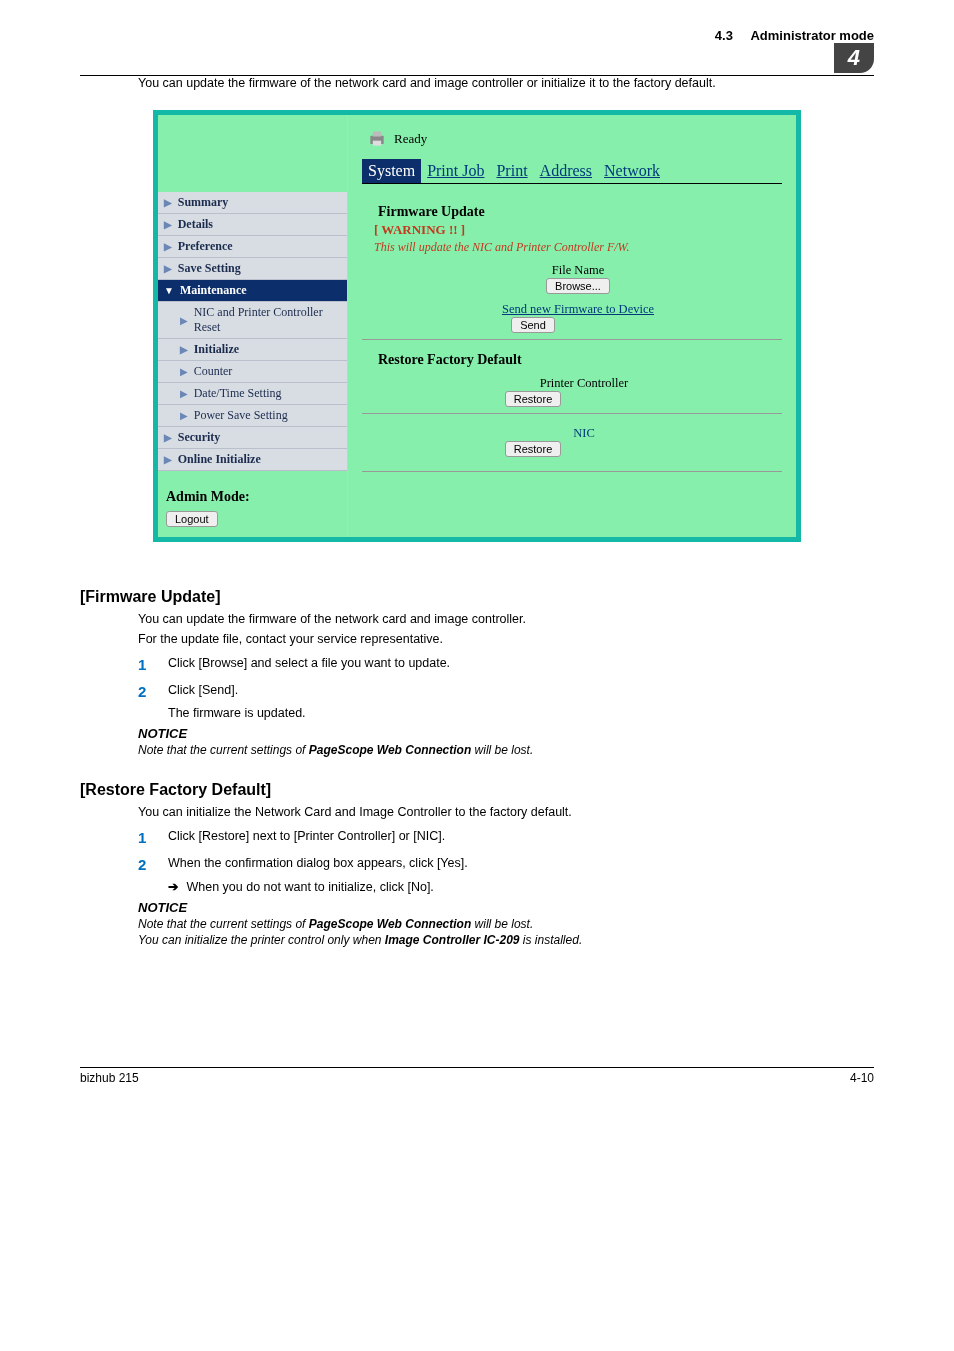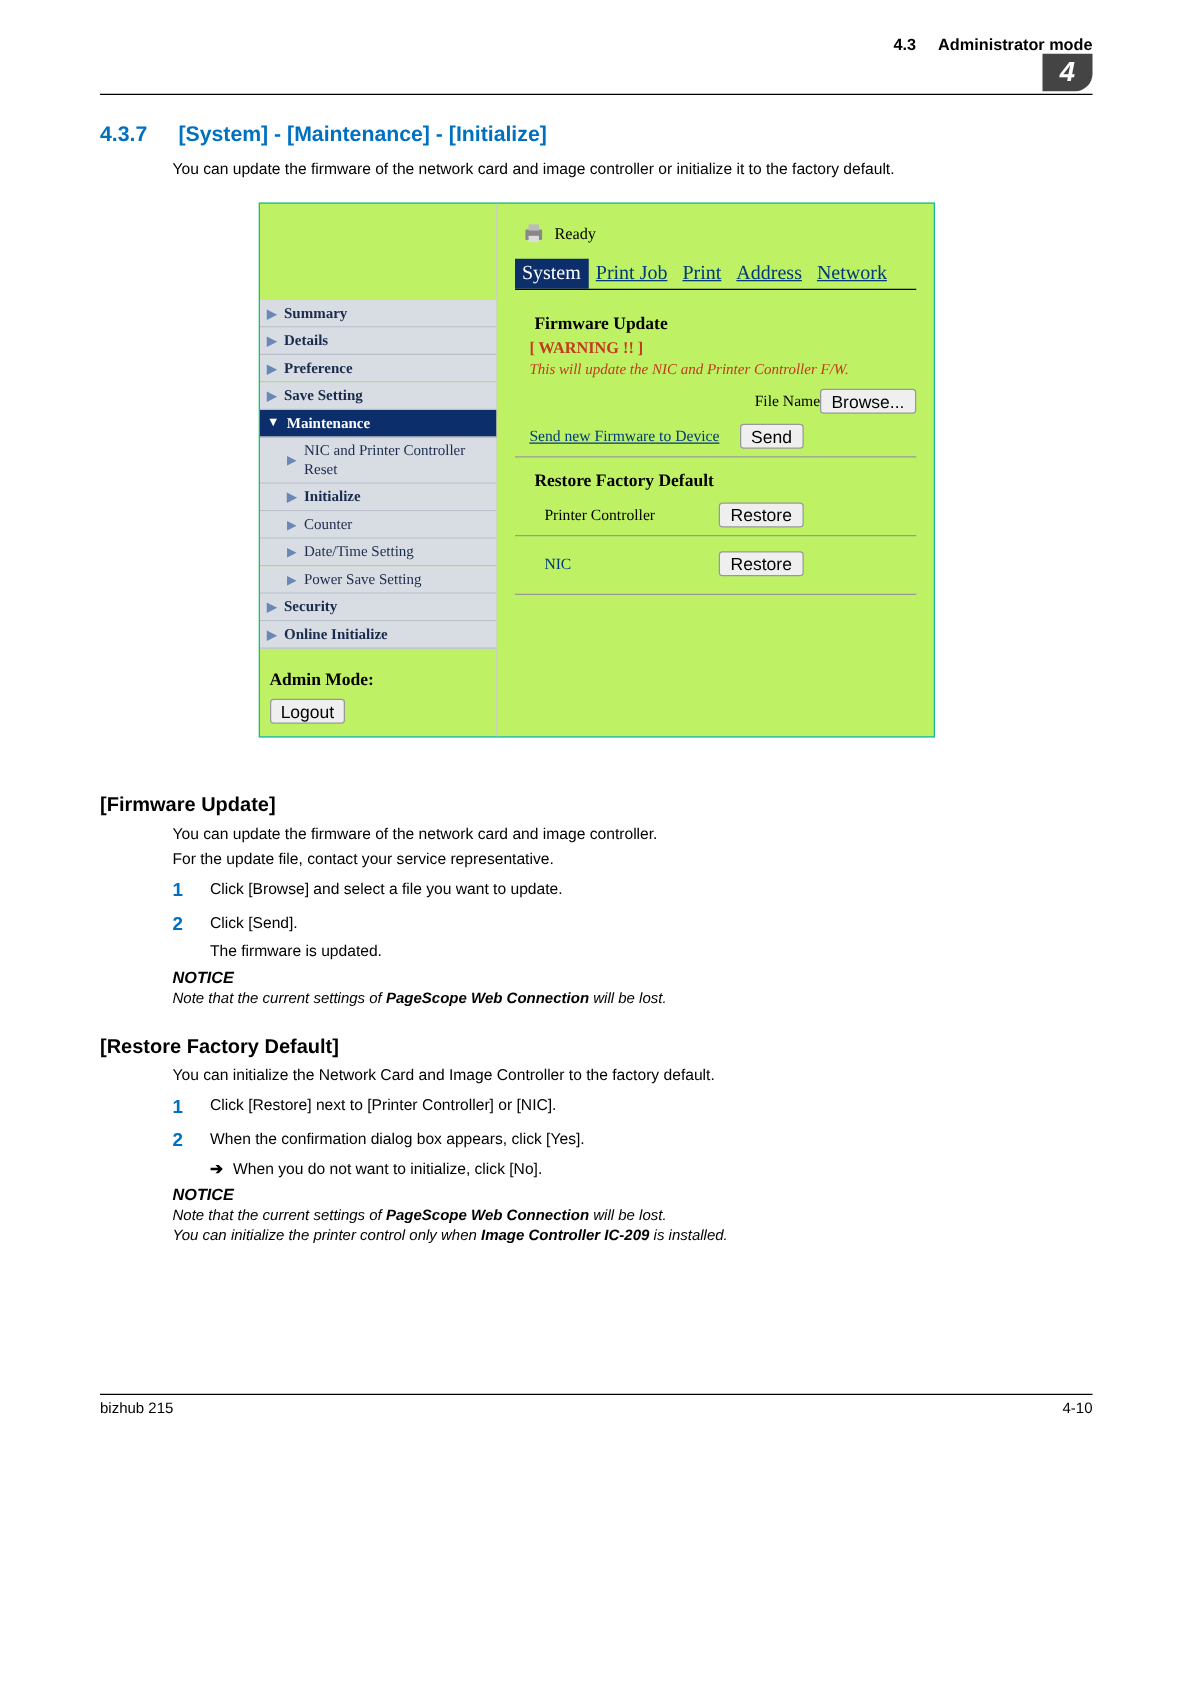--- a/index.html
+++ b/index.html
@@ -46,25 +46,25 @@
   }
   .sec-num { display: inline-block; width: 58px; }
   .intro {
     font-size: 12.5px;
     margin-left: 58px;
     margin-bottom: 20px;
   }
   
   .shot {
     margin: 0 auto;
-    width: 541px;
-    border: 1px solid #14b8a6;
+    width: 648px;
+    border: 5px solid #14b8a6;
     font-family: "Times New Roman", serif;
     font-size: 13px;
-    background: #bef264;
+    background: #86efac;
   }
   .shot-row { display: flex; }
   .shot-left {
     width: 190px;
     border-right: 1px solid #ccc;
   }
   .shot-right {
     flex: 1;
     padding: 8px 14px 8px 14px;
   }
@@ -90,30 +90,30 @@
   }
   .sb-item.sub { padding-left:22px; font-weight:normal; background:#d8dde4;}
   .sb-item .arrow { color:#6a87b5; margin-right:6px; font-size:10px;}
   .sb-item.selected-parent { background:#0c2f6b; color:#fff;}
   .sb-item.selected-parent .arrow{ color:#fff;}
   .sb-item.selected-child { font-weight:bold; }
   .admin-block { padding:18px 8px 10px 8px; }
   .admin-block .title{ font-weight:bold; font-family:"Times New Roman",serif; font-size:14px;}
   .btn {
     font-family: Arial, sans-serif;
-    font-size:14px;
+    font-size:11px;
     padding:1px 8px;
     background:#efefef;
     border:1px solid #999;
     border-radius:3px;
   }
   .panel-heading { font-weight:bold; font-size:14px; margin:4px 0 2px 16px; }
   .warning { color:#c33a1e; font-weight:bold; margin:2px 0 2px 12px; font-size:13px;}
   .desc { color:#c33a1e; font-style:italic; margin-left:12px; font-size:12px;}
-  .form-row { display:flex; align-items:center; justify-content:flex-end; margin:8px 0 4px 12px; font-size:12.5px;}
+  .form-row { display:flex; align-items:center; justify-content:center; margin:8px 0 4px 12px; font-size:12.5px;flex-direction:column;}
   .hr { border-top:1px solid #999; margin:6px 0 12px 0;}
   
   .subheading{
     font-weight:bold;
     font-size:16px;
     margin-top:46px;
     margin-bottom:6px;
   }
   .body-text{
     font-size:12.5px;
@@ -173,24 +173,20 @@
 <div class="page">
   <div class="header-line">
     <div class="header-left">
       <span>4.3</span>
       &nbsp;&nbsp;&nbsp;
       <span>Administrator mode</span>
     </div>
     <div class="header-right">4</div>
   </div>
 
-  <div class="sec-title">
-    <span class="sec-num">4.3.7</span>
-    <span>[System] - [Maintenance] - [Initialize]</span>
-  </div>
   <div class="intro">You can update the firmware of the network card and image controller or initialize it to the factory default.</div>
 
   <div class="shot">
     <div class="shot-row">
       <div class="shot-left">
         <div style="height:70px;"></div>
       </div>
       <div class="shot-right">
         <div class="status-bar">
           <span class="printer-icon">

